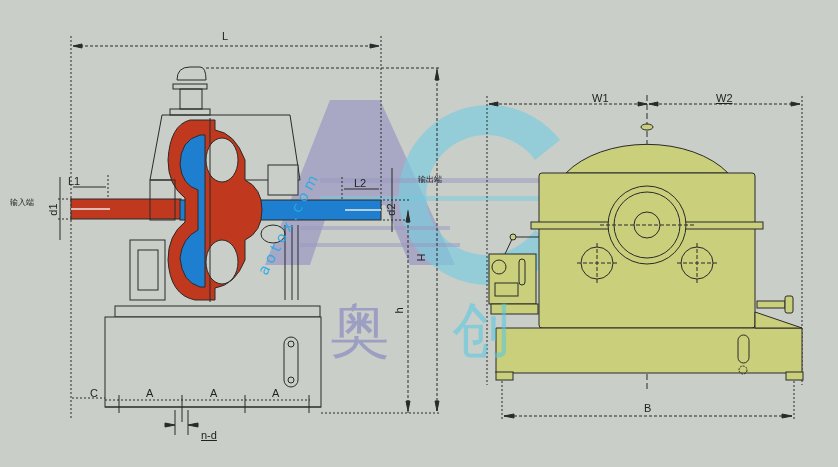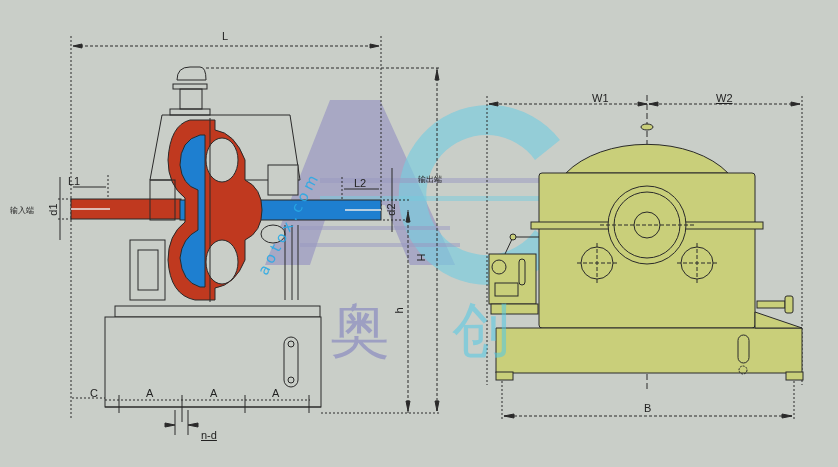--- a/index.html
+++ b/index.html
@@ -190,21 +190,21 @@
 <span class="lbl" style="left:354px;top:178px;">L2</span>
 <span class="lbl vert" style="left:47px;top:204px;">d1</span>
 <span class="lbl vert" style="left:385px;top:204px;">d2</span>
 <span class="lbl vert" style="left:418px;top:252px;">H</span>
 <span class="lbl vert" style="left:396px;top:305px;">h</span>
 <span class="lbl" style="left:90px;top:388px;">C</span>
 <span class="lbl" style="left:146px;top:388px;">A</span>
 <span class="lbl" style="left:210px;top:388px;">A</span>
 <span class="lbl" style="left:272px;top:388px;">A</span>
 <span class="lbl" style="left:201px;top:430px;text-decoration:underline;">n-d</span>
-<span class="lbl sm" style="left:10px;top:207px;">输入端</span>
+<span class="lbl sm" style="left:10px;top:199px;">输入端</span>
 <span class="lbl sm" style="left:396px;top:176px;margin-left:22px;">输出端</span>
 <span class="lbl" style="left:592px;top:93px;">W1</span>
 <span class="lbl" style="left:716px;top:93px;text-decoration:underline;">W2</span>
 <span class="lbl" style="left:644px;top:403px;">B</span>
 
 <span class="wm-cn" style="left:330px;top:300px;">奥</span>
 <span class="wm-cn cyan" style="left:452px;top:300px;">创</span>
 <span class="wm-url" style="left:262px;top:265px;">aotox.com</span>
 
 </div>

